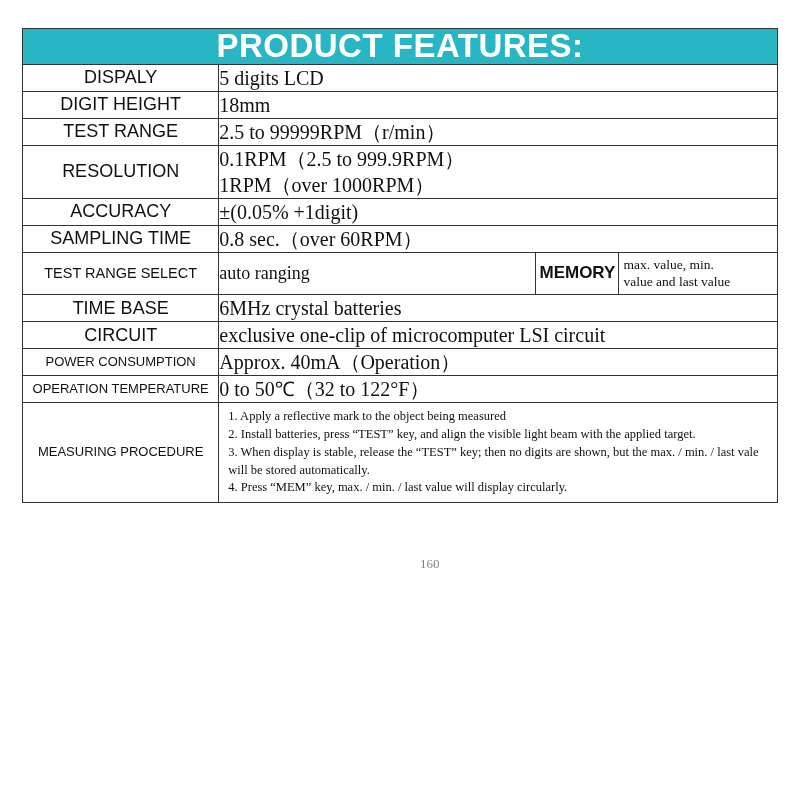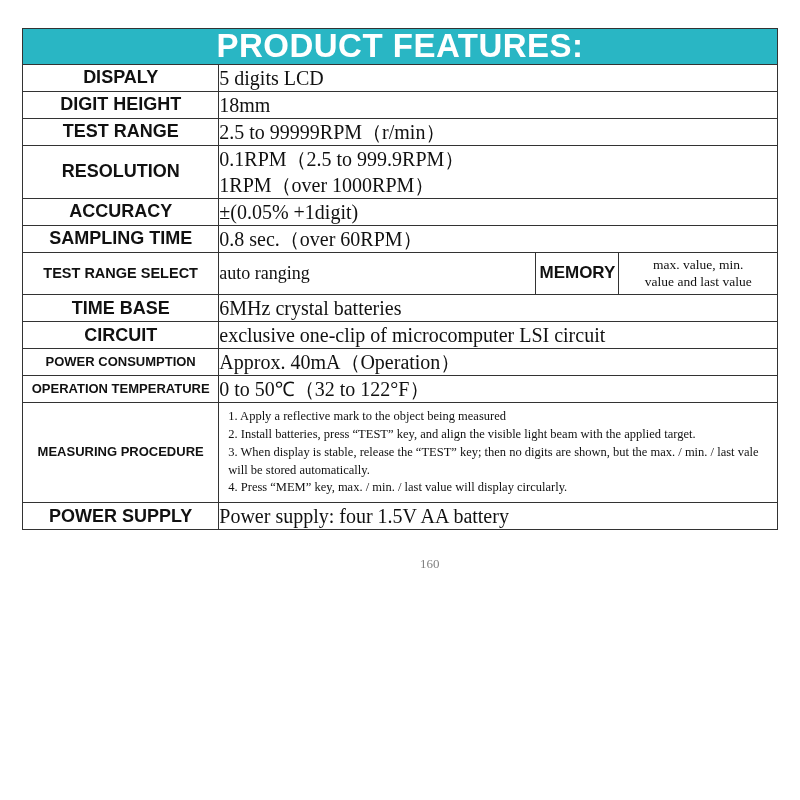--- a/index.html
+++ b/index.html
@@ -40,21 +40,21 @@
   .title-text {
     font-family: "Liberation Sans", sans-serif;
     font-weight: bold;
     font-size: 33px;
     color: #ffffff;
     letter-spacing: 0.5px;
     line-height: 1.05;
   }
   .label {
     font-family: "Liberation Sans", sans-serif;
-    font-weight: bold;
+    font-weight: normal;
     text-align: center;
     font-size: 18px;
     padding: 6px 4px;
     line-height: 1.15;
   }
   .label.small {
     font-size: 14.5px;
   }
   .label.xsmall {
     font-size: 13px;
@@ -76,21 +76,20 @@
   }
   .value.memlabel {
     font-family: "Liberation Sans", sans-serif;
     font-weight: bold;
     font-size: 17px;
     text-align: center;
     padding: 0 2px;
   }
   .value.memvalue {
     font-size: 13.5px;
-    text-align: center;
     line-height: 1.25;
     padding: 4px 4px;
   }
   .line2 {
     display: block;
   }
   .proc-line {
     display: block;
     white-space: nowrap;
   }
@@ -194,24 +193,20 @@
       <tr>
         <td class="label xsmall">MEASURING PROCEDURE</td>
         <td class="value tiny" colspan="3">
           <span class="proc-line">1. Apply a reflective mark to the object being measured</span>
           <span class="proc-line">2. Install batteries, press “TEST” key, and align the visible light beam with the applied target.</span>
           <span class="proc-line wrap">3. When display is stable, release the “TEST” key; then no digits are shown, but the max. / min. / last vale will be stored automatically.</span>
           <span class="proc-line">4. Press “MEM” key, max. / min. / last value will display circularly.</span>
         </td>
       </tr>
 
-      <tr>
-        <td class="label">POWER SUPPLY</td>
-        <td class="value" colspan="3">Power supply: four 1.5V AA battery</td>
-      </tr>
 
 
     </tbody>
   </table>
 
   <div class="ghost">160</div>
 
 </div>
 
 </body></html>

